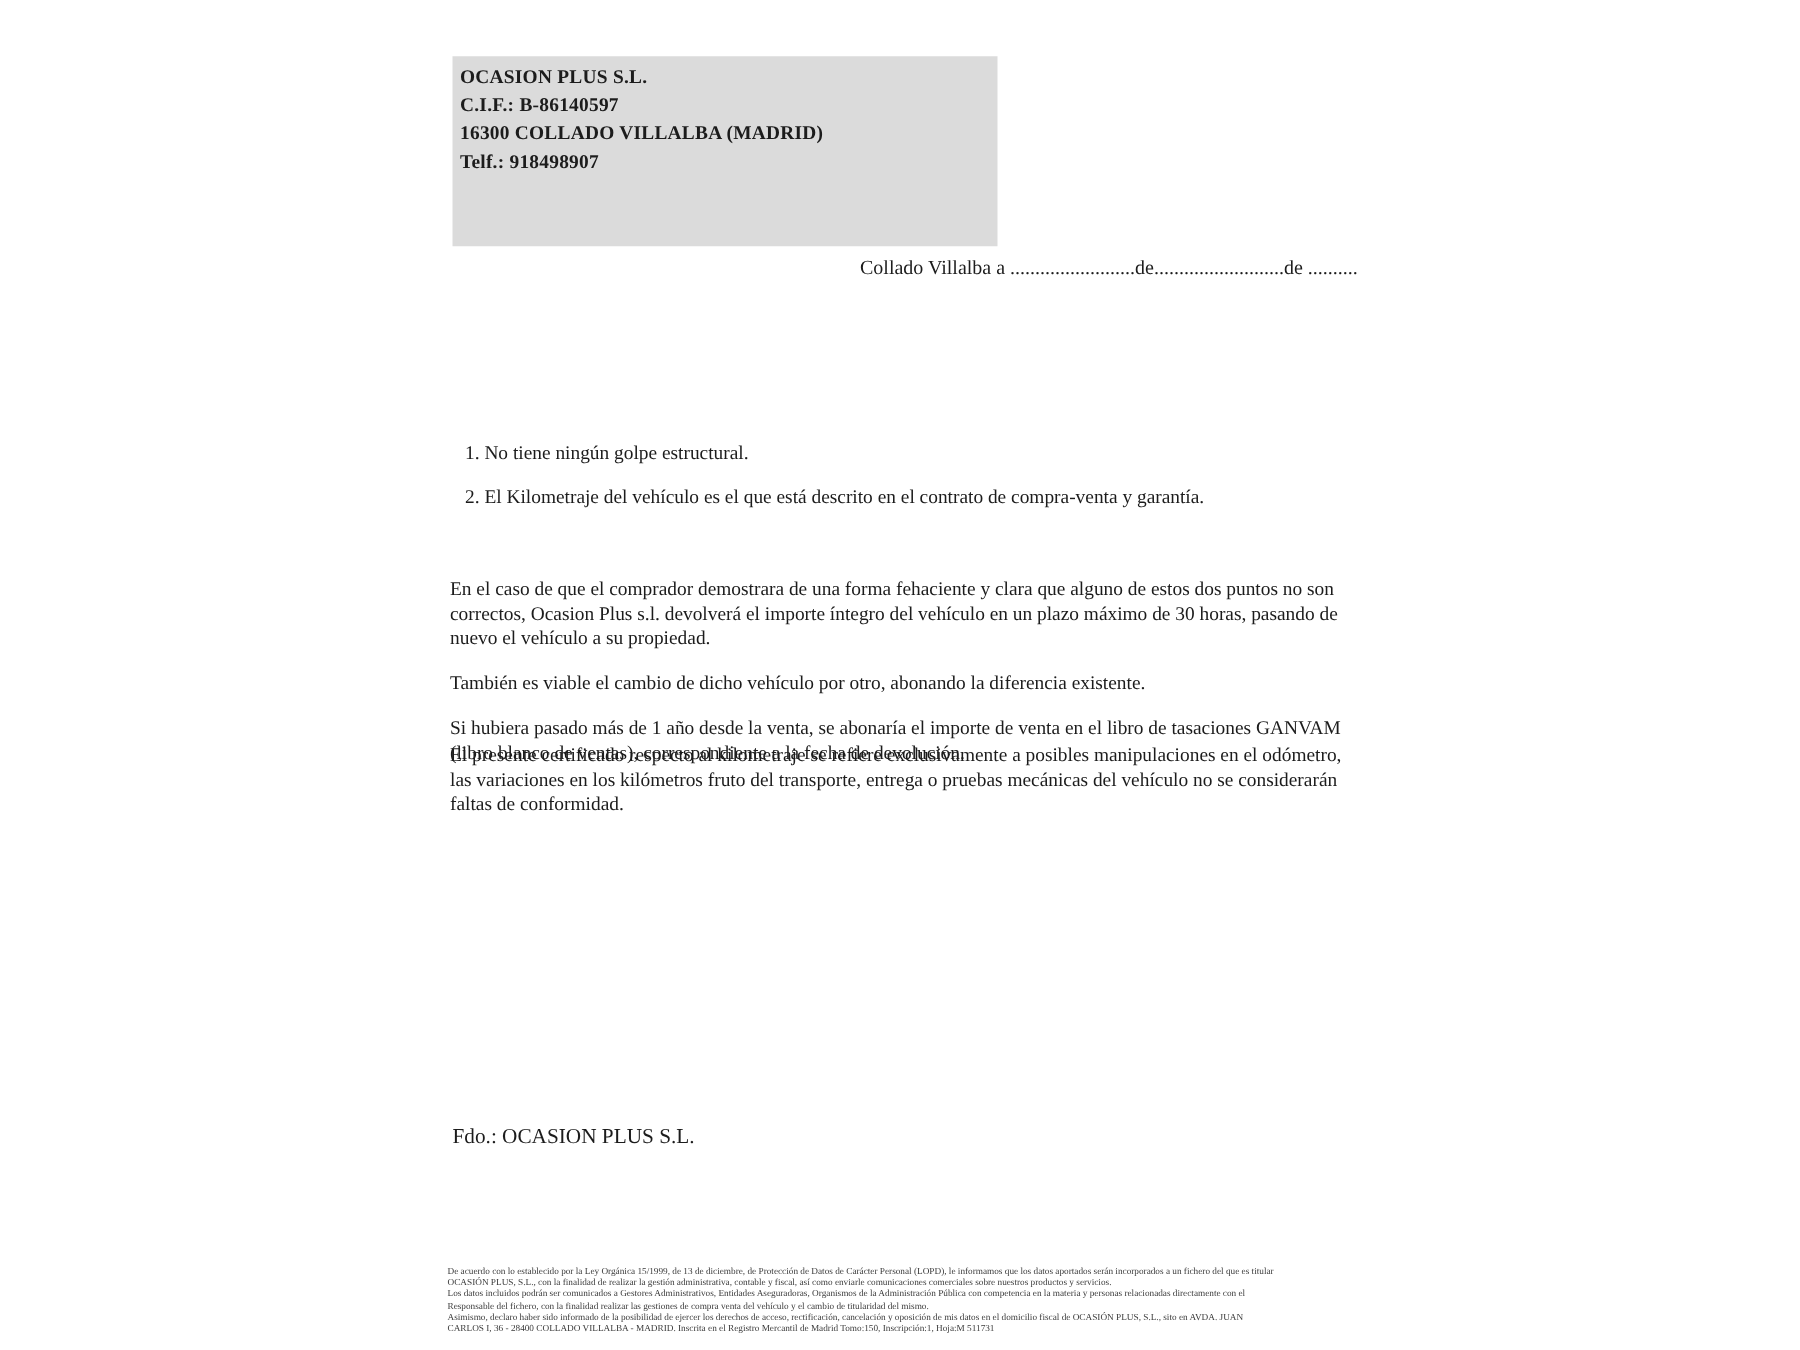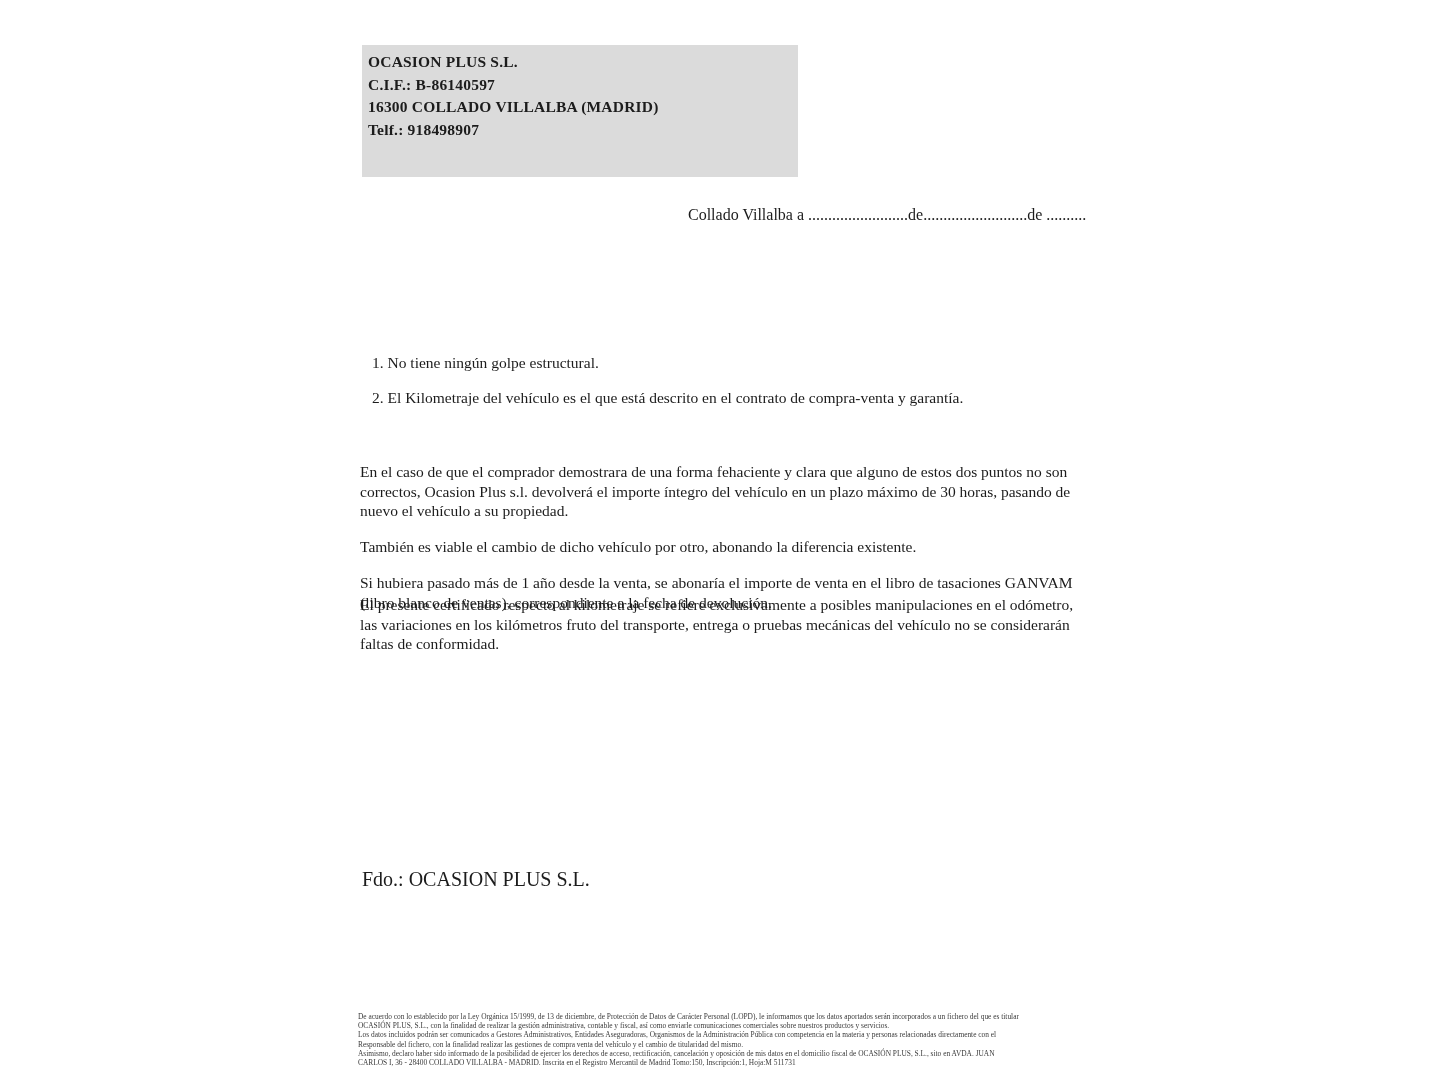--- a/index.html
+++ b/index.html
@@ -14,21 +14,21 @@
     height: 1080px;
     background: #ffffff;
     overflow: hidden;
     color: #1c1c1c;
   }
   .header-box {
     position: absolute;
     left: 362px;
     top: 45px;
     width: 436px;
-    height: 132px;
+    height: 152px;
     background: #dbdbdb;
     box-sizing: border-box;
     padding: 6px 12px 0 6px;
   }
   .header-box div {
     font-weight: bold;
     font-size: 15.5px;
     line-height: 22.5px;
     letter-spacing: 0.2px;
     white-space: nowrap;
@@ -68,22 +68,22 @@
     line-height: 19.5px;
     text-align: left;
   }
   .para1 { top: 462px; }
   .para2 { top: 537px; }
   .para3 { top: 573px; }
   .para4 { top: 595px; }
   .signature {
     position: absolute;
     left: 362px;
-    top: 868px;
-    font-size: 20px;
+    top: 899px;
+    font-size: 17px;
     white-space: nowrap;
   }
   .legal {
     position: absolute;
     left: 358px;
     top: 1012px;
     width: 740px;
     font-size: 7.4px;
     line-height: 9.2px;
     color: #3a3a3a;

